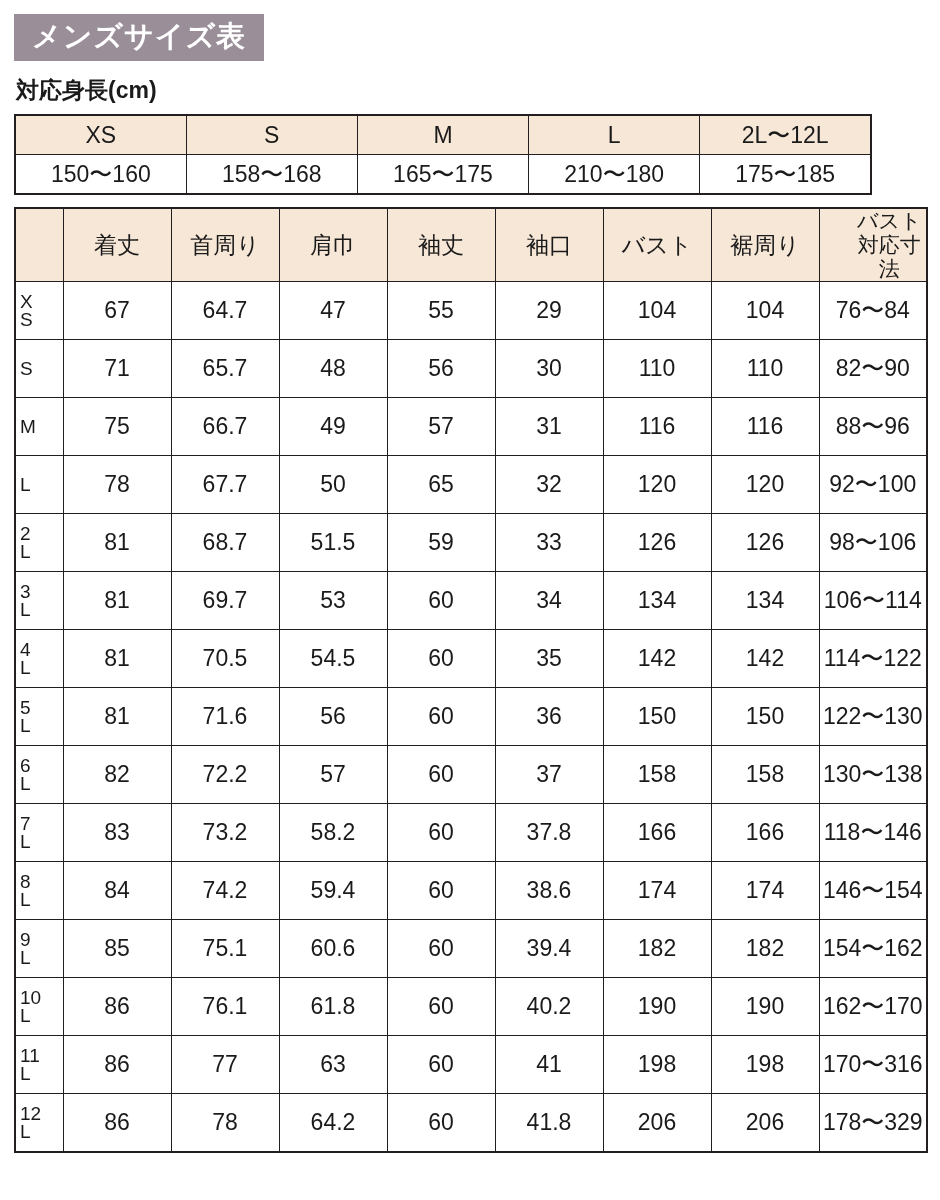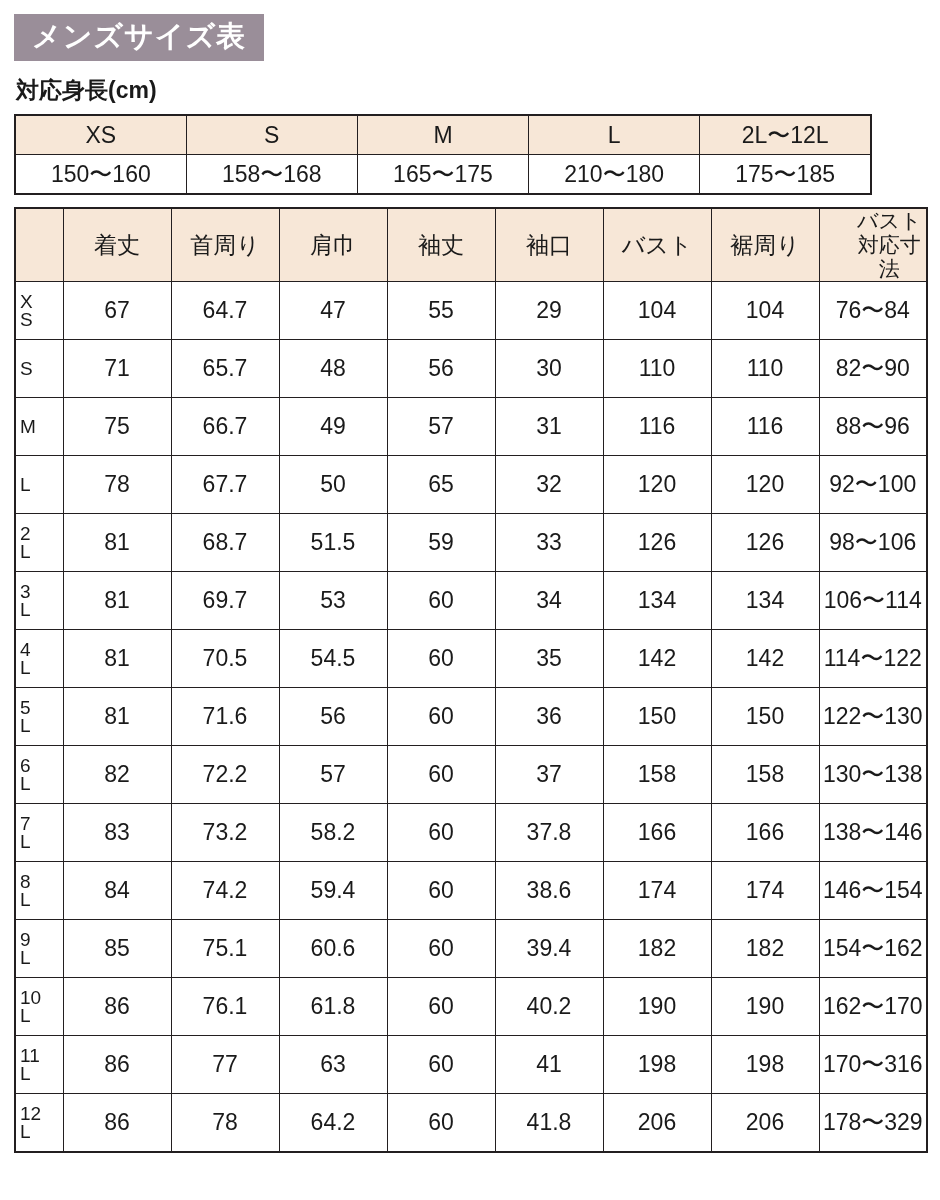--- a/index.html
+++ b/index.html
@@ -290,21 +290,21 @@
             <span>7</span>
             <span>L</span>
           </td>
           <td>83</td>
           <td>73.2</td>
           <td>58.2</td>
           <td>60</td>
           <td>37.8</td>
           <td>166</td>
           <td>166</td>
-          <td>138〜146</td>
+          <td>118〜146</td>
         </tr>
         <tr>
           <td class="rowlabel">
             <span>8</span>
             <span>L</span>
           </td>
           <td>84</td>
           <td>74.2</td>
           <td>59.4</td>
           <td>60</td>

